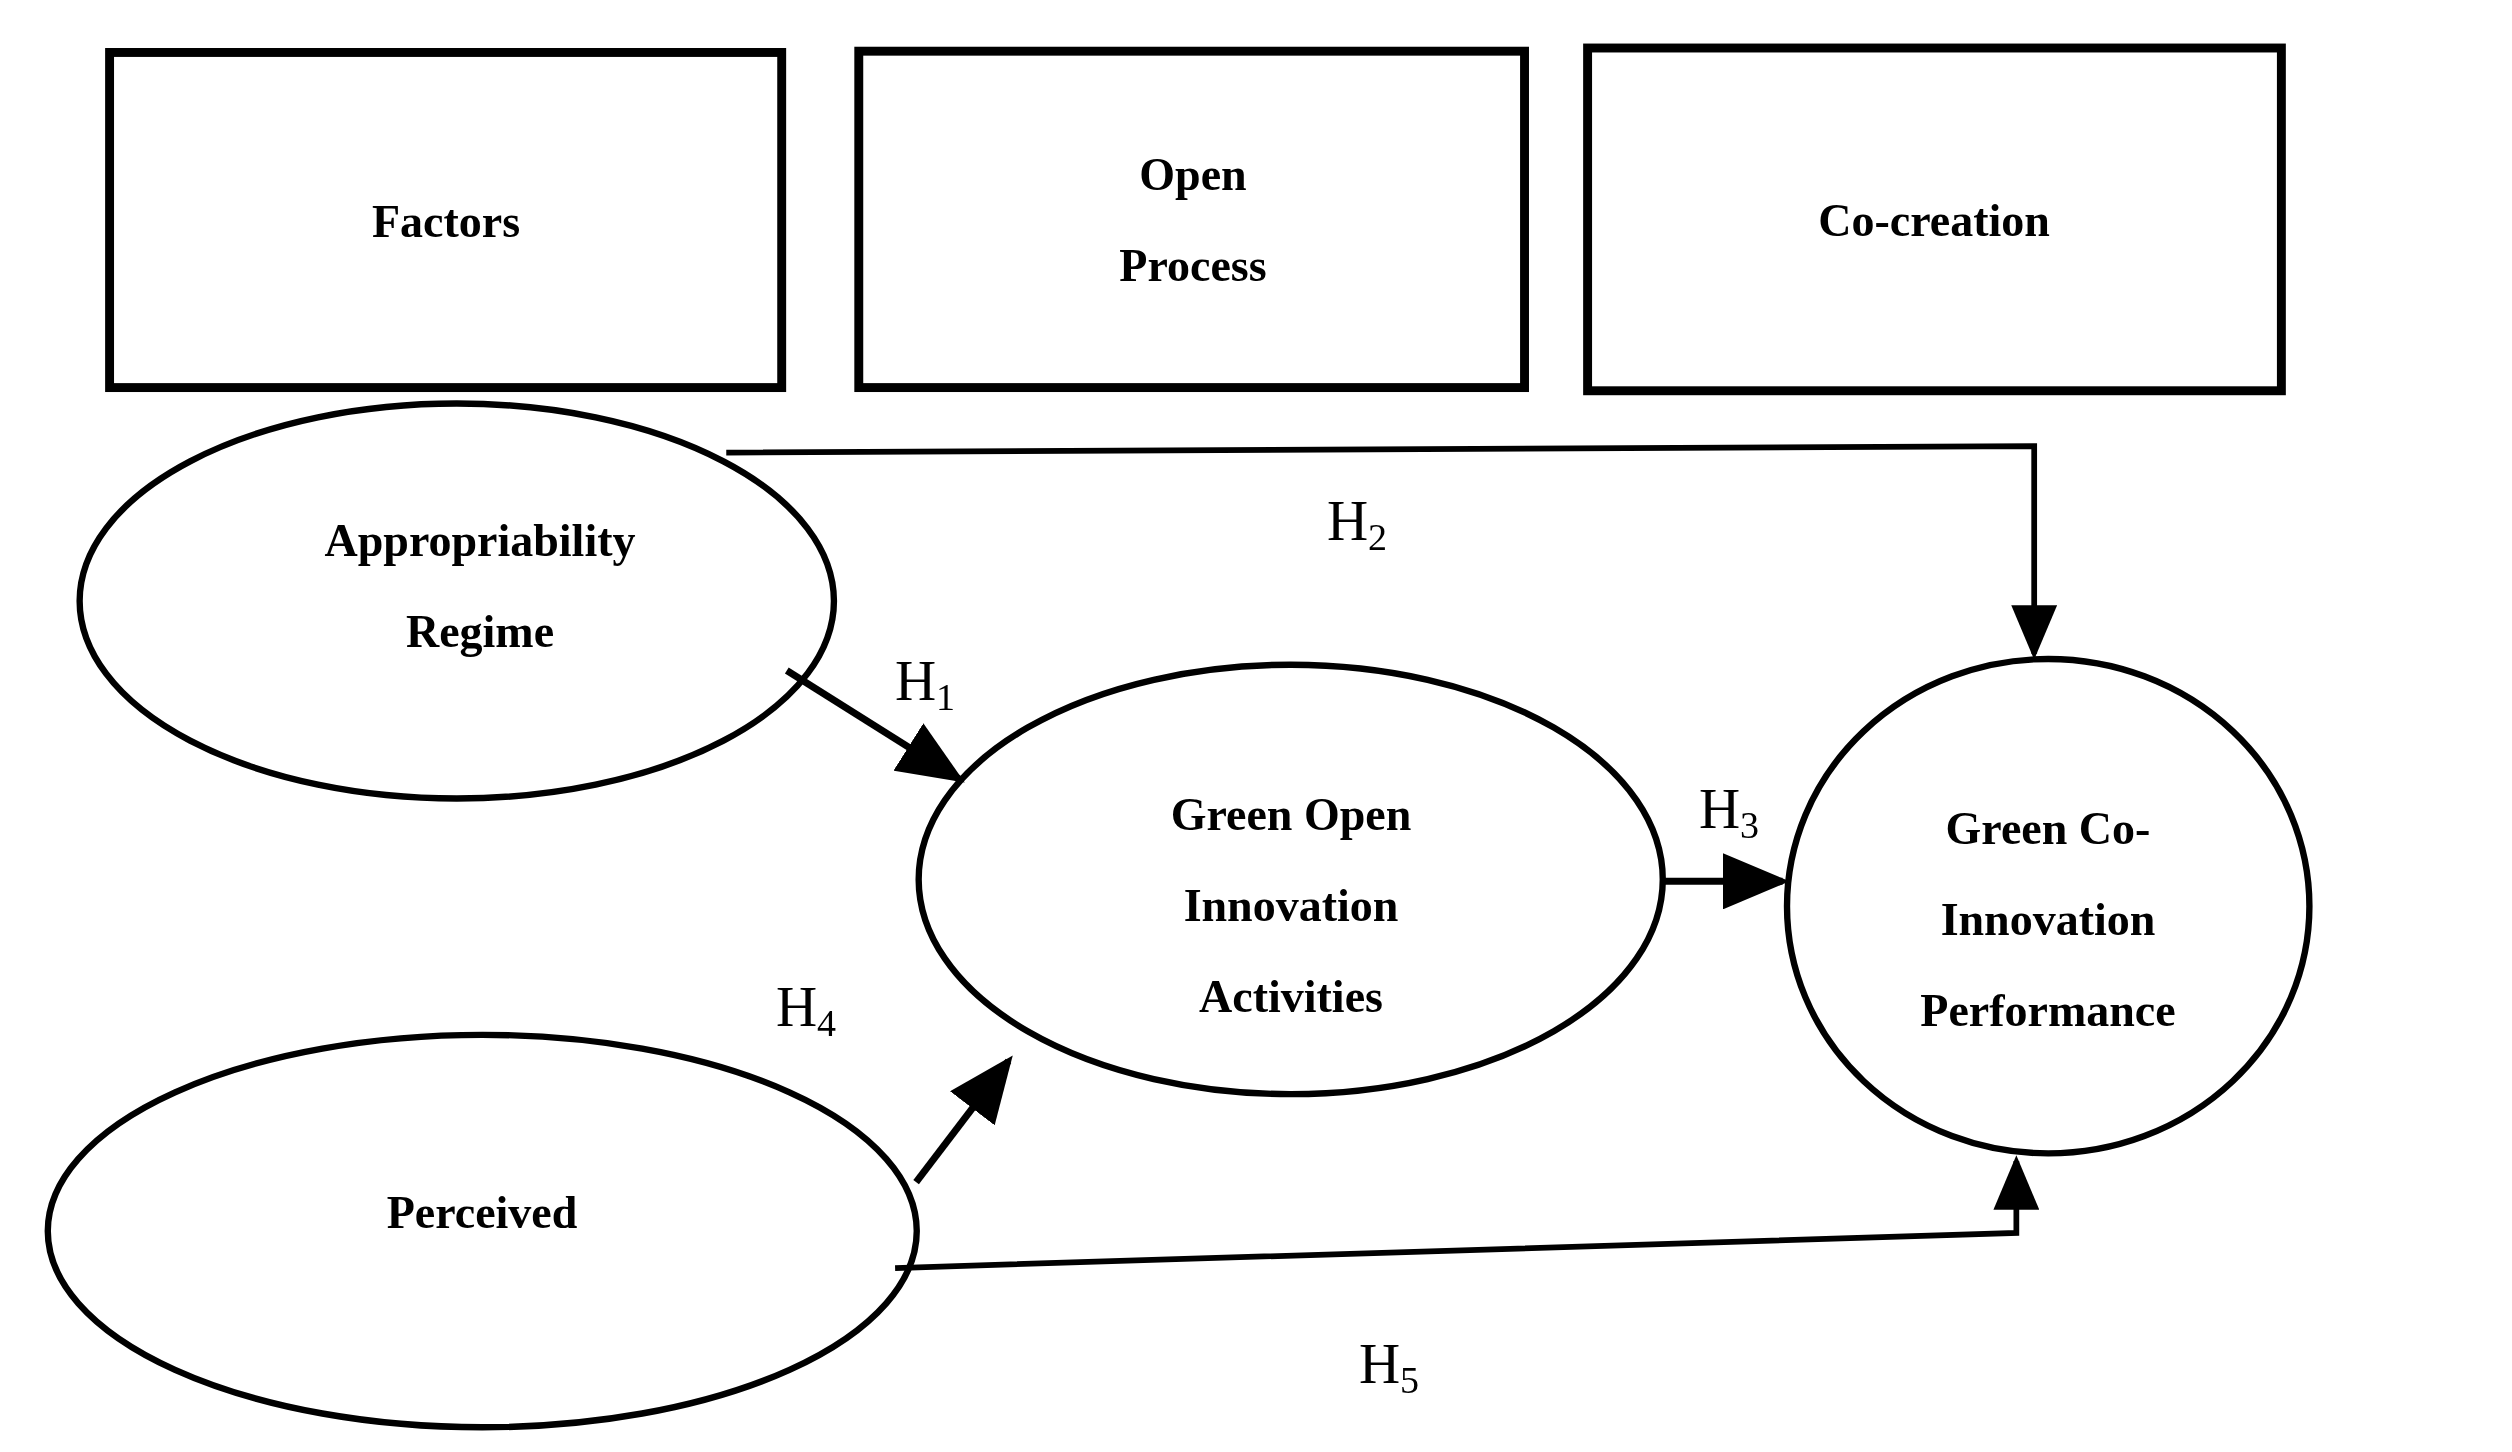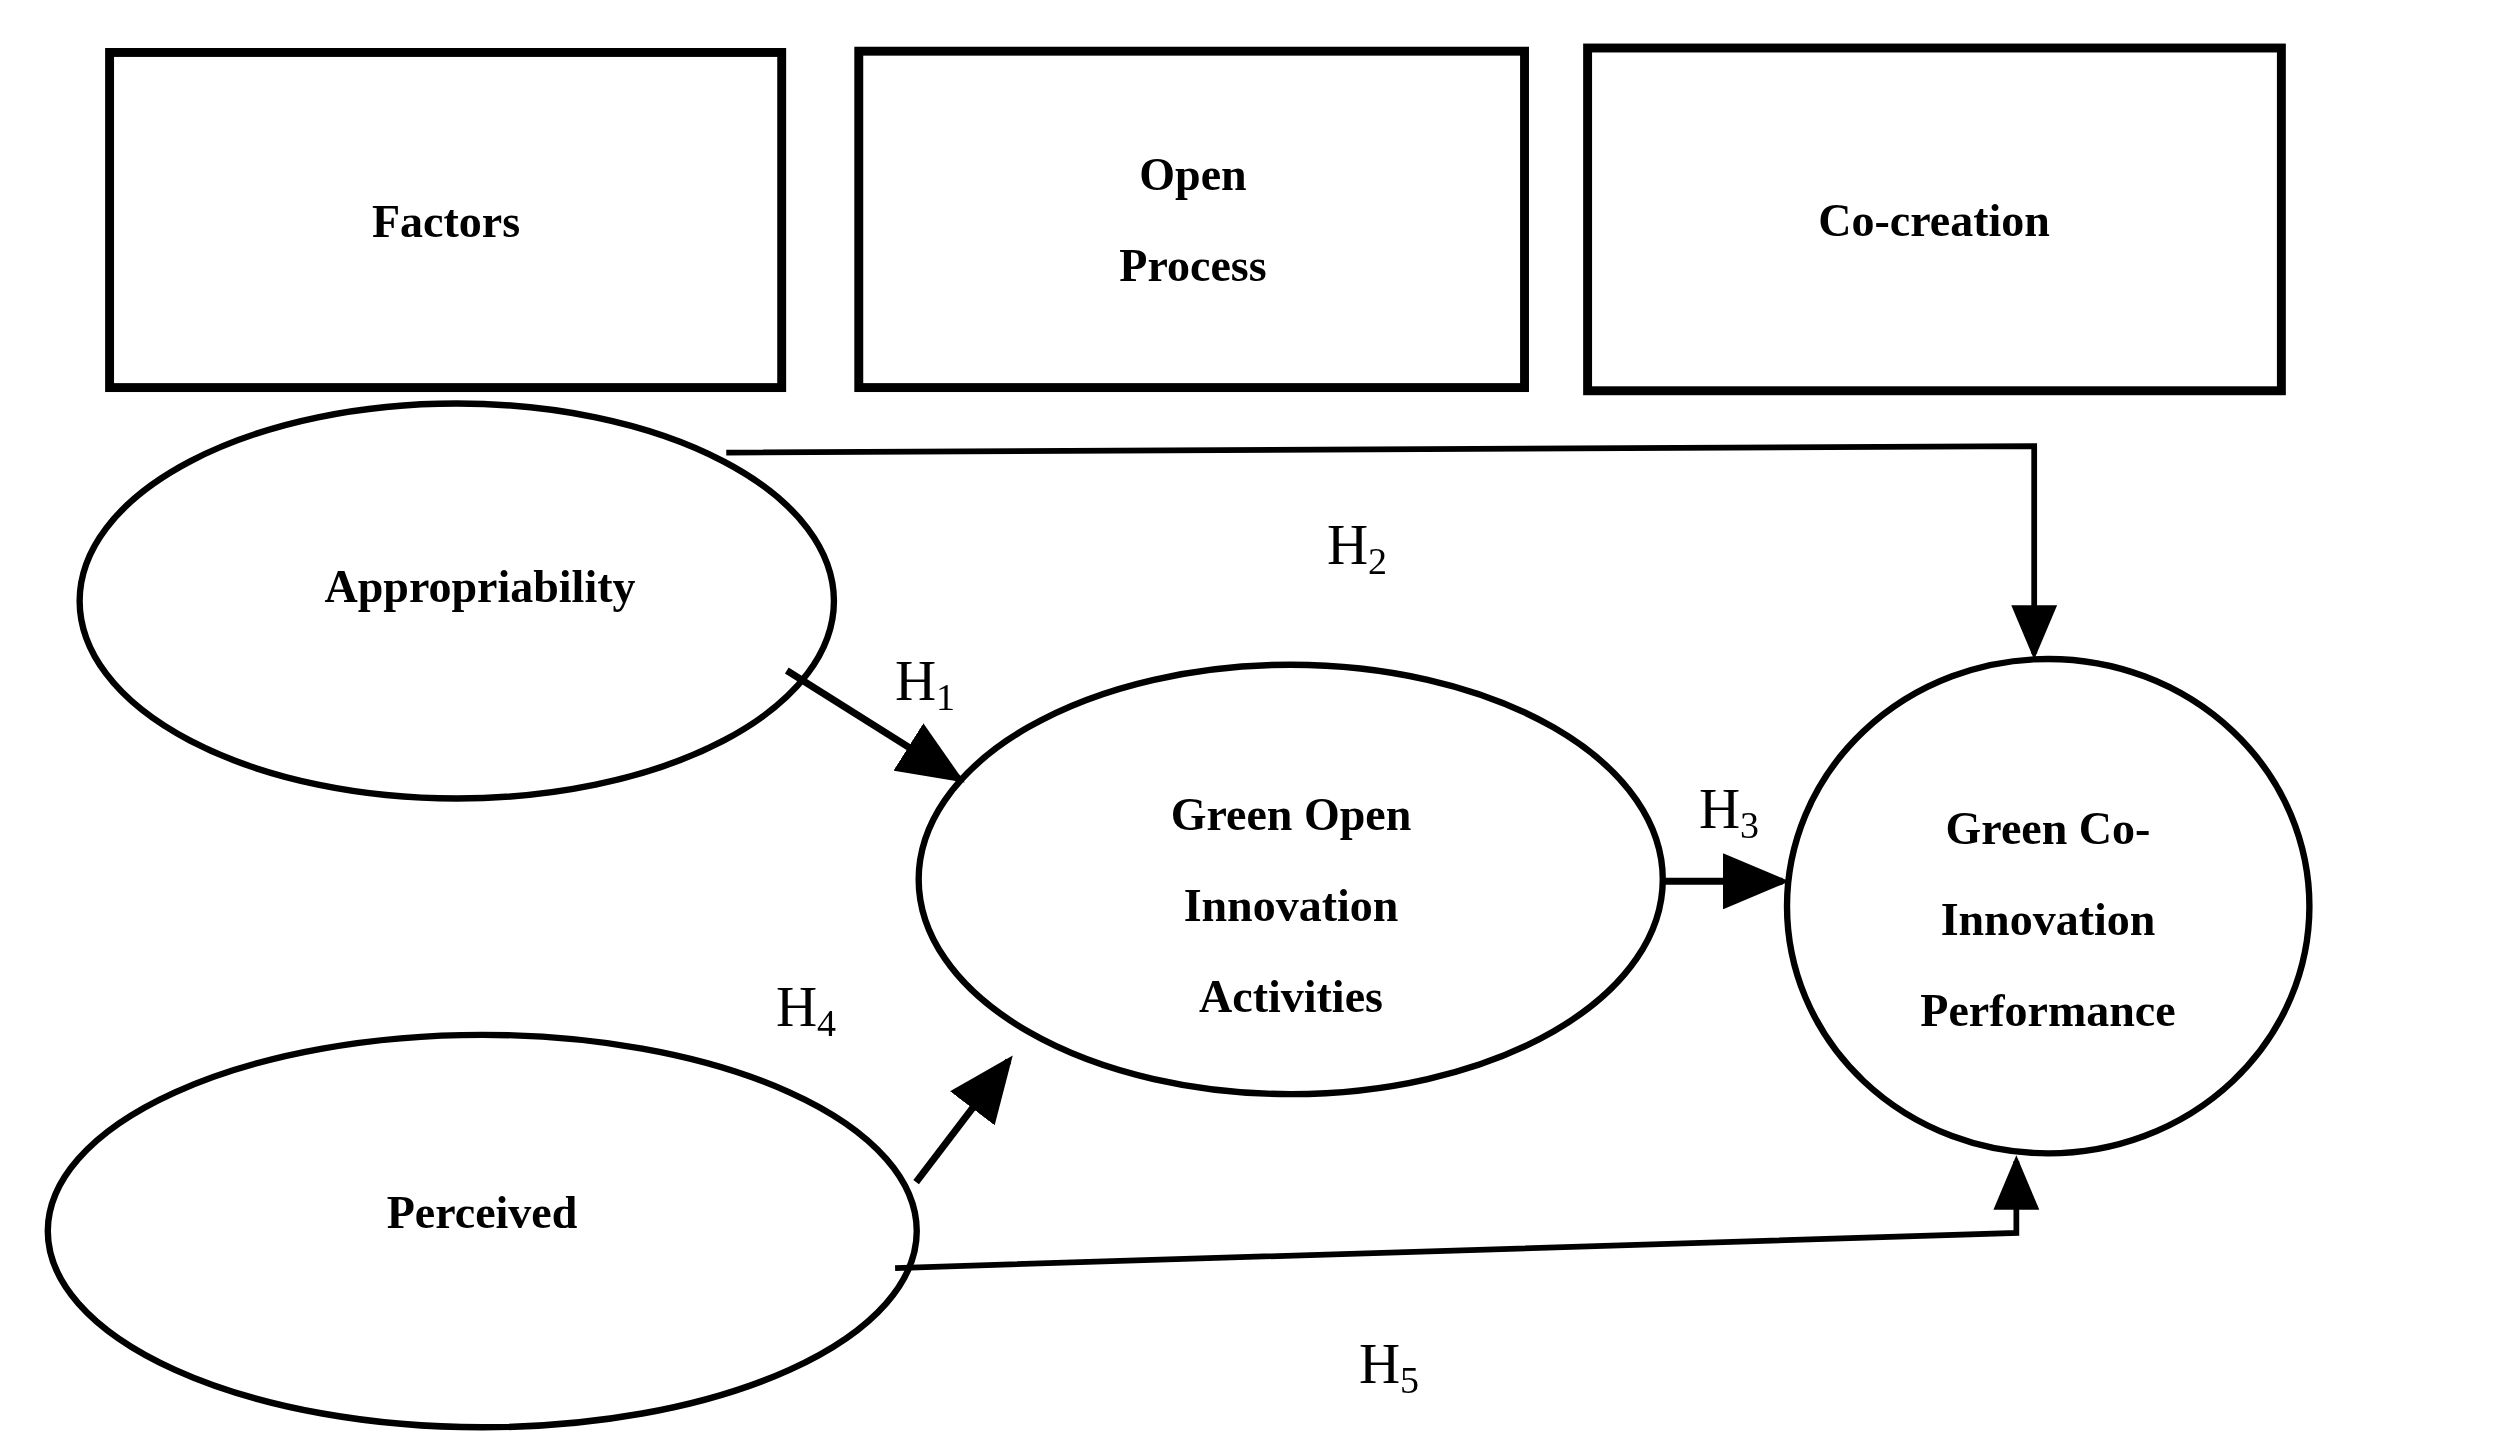--- a/index.html
+++ b/index.html
@@ -87,39 +87,40 @@
   <div class="label" style="left:1193px; top:220px;">
     <span class="line">Open</span>
     <span class="line">Process</span>
   </div>
   <div class="label" style="left:1934px; top:220px;">
     <span class="line">Co-creation</span>
   </div>
 
   <div class="label" style="left:480px; top:586px;">
     <span class="line">Appropriability</span>
+    <span class="line">Regime</span>
   </div>
   <div class="label" style="left:482px; top:1212px;">
     <span class="line">Perceived</span>
   </div>
   <div class="label" style="left:1291px; top:905px;">
     <span class="line">Green Open</span>
     <span class="line">Innovation</span>
     <span class="line">Activities</span>
   </div>
   <div class="label" style="left:2048px; top:919px;">
     <span class="line">Green Co-</span>
     <span class="line">Innovation</span>
     <span class="line">Performance</span>
   </div>
 
   <div class="hyp" style="left:925px; top:684px;">
     <span>H</span><span class="sub">1</span>
   </div>
-  <div class="hyp" style="left:1357px; top:548px;">
+  <div class="hyp" style="left:1357px; top:524px;">
     <span>H</span><span class="sub">2</span>
   </div>
   <div class="hyp" style="left:1729px; top:812px;">
     <span>H</span><span class="sub">3</span>
   </div>
   <div class="hyp" style="left:806px; top:1010px;text-align:right;">
     <span>H</span><span class="sub">4</span>
   </div>
   <div class="hyp" style="left:1389px; top:1367px;">
     <span>H</span><span class="sub">5</span>

